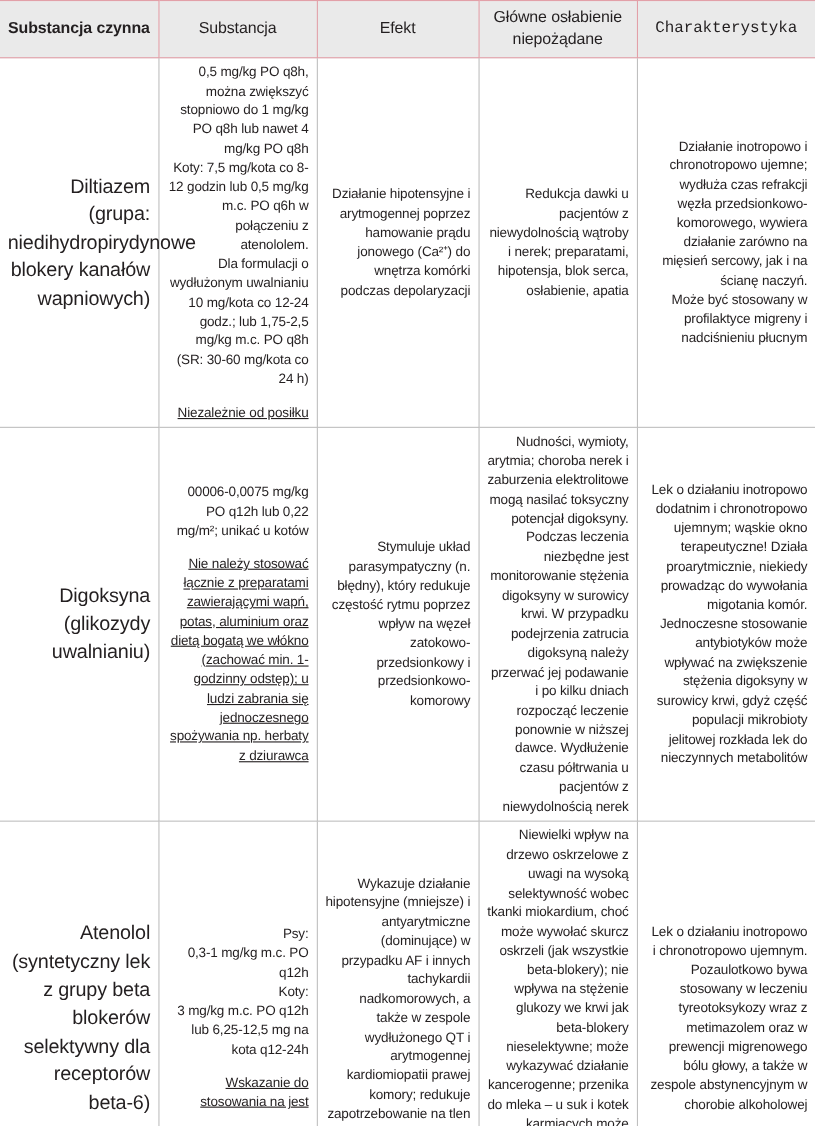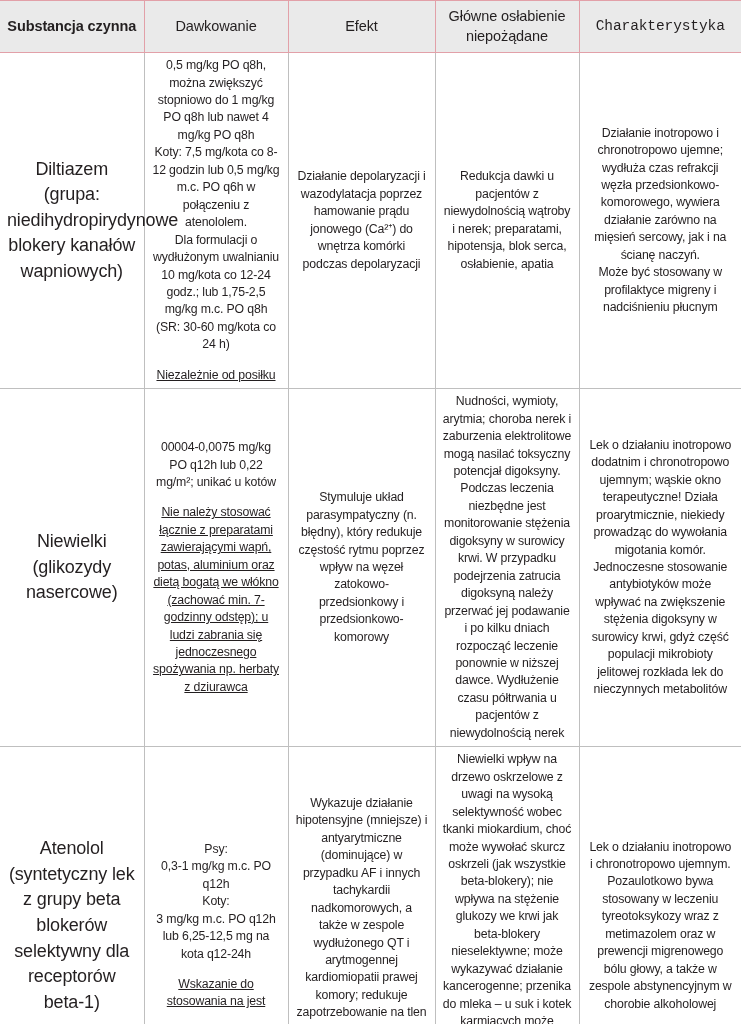--- a/index.html
+++ b/index.html
@@ -43,21 +43,21 @@
     color: #231f20;
     letter-spacing: -0.1px;
   }
   thead th.first { border-left: none; font-weight: bold; }
   thead th.last { border-right: none; font-family: Liberation Mono, monospace; }
 
   tbody td {
     border-bottom: 1px solid #bfbfbf;
     border-right: 1px solid #bfbfbf;
     vertical-align: middle;
-    text-align: center;
+    text-align: right;
     font-size: 12.3px;
     line-height: 1.42;
     padding: 4px 7px;
     color: #231f20;
     letter-spacing: -0.15px;
   }
   tbody td.last { border-right: none; }
 
   .cell-block {
     display: block;
@@ -77,69 +77,69 @@
   <colgroup>
     <col class="c1">
       <col class="c2">
       <col class="c3">
       <col class="c4">
       <col class="c5">
   </colgroup>
   <thead>
     <tr>
       <th class="first">Substancja czynna</th>
-      <th>Dawkowanie</th>
+      <th>Substancja</th>
       <th>Efekt</th>
       <th>Główne osłabienie niepożądane</th>
       <th class="last">Charakterystyka</th>
     </tr>
   </thead>
   <tbody>
 
     <tr>
       <td class="name-cell">
         <span class="cell-block">Diltiazem (grupa: niedihydropirydynowe blokery kanałów wapniowych)</span>
       </td>
       <td>
         <span class="cell-block">0,5 mg/kg PO q8h, można zwiększyć stopniowo do 1 mg/kg PO q8h lub nawet 4 mg/kg PO q8h<br>Koty: 7,5 mg/kota co 8-12 godzin lub 0,5 mg/kg m.c. PO q6h w połączeniu z atenololem.<br>Dla formulacji o wydłużonym uwalnianiu 10 mg/kota co 12-24 godz.; lub 1,75-2,5 mg/kg m.c. PO q8h (SR: 30-60 mg/kota co 24 h)</span>
         <span class="cell-block">Niezależnie od posiłku</span>
       </td>
       <td>
-        <span class="cell-block">Działanie depolaryzacji i wazodylatacja poprzez hamowanie prądu jonowego (Ca²⁺) do wnętrza komórki podczas depolaryzacji</span>
+        <span class="cell-block">Działanie hipotensyjne i arytmogennej poprzez hamowanie prądu jonowego (Ca²⁺) do wnętrza komórki podczas depolaryzacji</span>
       </td>
       <td>
         <span class="cell-block">Redukcja dawki u pacjentów z niewydolnością wątroby i nerek; preparatami, hipotensja, blok serca, osłabienie, apatia</span>
       </td>
       <td class="last">
         <span class="cell-block">Działanie inotropowo i chronotropowo ujemne; wydłuża czas refrakcji węzła przedsionkowo-komorowego, wywiera działanie zarówno na mięsień sercowy, jak i na ścianę naczyń.<br>Może być stosowany w profilaktyce migreny i nadciśnieniu płucnym</span>
       </td>
     </tr>
 
     <tr>
       <td class="name-cell">
-        <span class="cell-block">Niewielki (glikozydy nasercowe)</span>
+        <span class="cell-block">Digoksyna (glikozydy uwalnianiu)</span>
       </td>
       <td>
-        <span class="cell-block">00004-0,0075 mg/kg PO q12h lub 0,22 mg/m²; unikać u kotów</span>
-        <span class="cell-block">Nie należy stosować łącznie z preparatami zawierającymi wapń, potas, aluminium oraz dietą bogatą we włókno (zachować min. 7-godzinny odstęp); u ludzi zabrania się jednoczesnego spożywania np. herbaty z dziurawca</span>
+        <span class="cell-block">00006-0,0075 mg/kg PO q12h lub 0,22 mg/m²; unikać u kotów</span>
+        <span class="cell-block">Nie należy stosować łącznie z preparatami zawierającymi wapń, potas, aluminium oraz dietą bogatą we włókno (zachować min. 1-godzinny odstęp); u ludzi zabrania się jednoczesnego spożywania np. herbaty z dziurawca</span>
       </td>
       <td>
         <span class="cell-block">Stymuluje układ parasympatyczny (n. błędny), który redukuje częstość rytmu poprzez wpływ na węzeł zatokowo-przedsionkowy i przedsionkowo-komorowy</span>
       </td>
       <td>
         <span class="cell-block">Nudności, wymioty, arytmia; choroba nerek i zaburzenia elektrolitowe mogą nasilać toksyczny potencjał digoksyny. Podczas leczenia niezbędne jest monitorowanie stężenia digoksyny w surowicy krwi. W przypadku podejrzenia zatrucia digoksyną należy przerwać jej podawanie i po kilku dniach rozpocząć leczenie ponownie w niższej dawce. Wydłużenie czasu półtrwania u pacjentów z niewydolnością nerek</span>
       </td>
       <td class="last">
         <span class="cell-block">Lek o działaniu inotropowo dodatnim i chronotropowo ujemnym; wąskie okno terapeutyczne! Działa proarytmicznie, niekiedy prowadząc do wywołania migotania komór.<br>Jednoczesne stosowanie antybiotyków może wpływać na zwiększenie stężenia digoksyny w surowicy krwi, gdyż część populacji mikrobioty jelitowej rozkłada lek do nieczynnych metabolitów</span>
       </td>
     </tr>
 
     <tr>
       <td class="name-cell">
-        <span class="cell-block">Atenolol (syntetyczny lek z grupy beta blokerów selektywny dla receptorów beta-1)</span>
+        <span class="cell-block">Atenolol (syntetyczny lek z grupy beta blokerów selektywny dla receptorów beta-6)</span>
       </td>
       <td>
         <span class="cell-block">Psy:<br>0,3-1 mg/kg m.c. PO q12h<br>Koty:<br>3 mg/kg m.c. PO q12h lub 6,25-12,5 mg na kota q12-24h</span>
         <span class="cell-block">Wskazanie do stosowania na jest</span>
       </td>
       <td>
         <span class="cell-block">Wykazuje działanie hipotensyjne (mniejsze) i antyarytmiczne (dominujące) w przypadku AF i innych tachykardii nadkomorowych, a także w zespole wydłużonego QT i arytmogennej kardiomiopatii prawej komory; redukuje zapotrzebowanie na tlen w chorym mięśniu sercowym</span>
       </td>
       <td>
         <span class="cell-block">Niewielki wpływ na drzewo oskrzelowe z uwagi na wysoką selektywność wobec tkanki miokardium, choć może wywołać skurcz oskrzeli (jak wszystkie beta-blokery); nie wpływa na stężenie glukozy we krwi jak beta-blokery nieselektywne; może wykazywać działanie kancerogenne; przenika do mleka – u suk i kotek karmiących może prowadzić do wystąpienia bradykardii, apatii i hipotermii w miotach</span>

